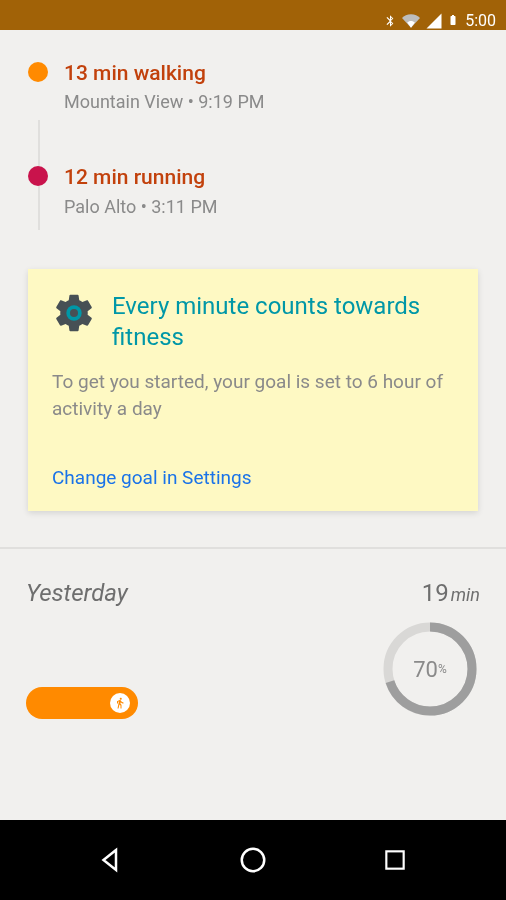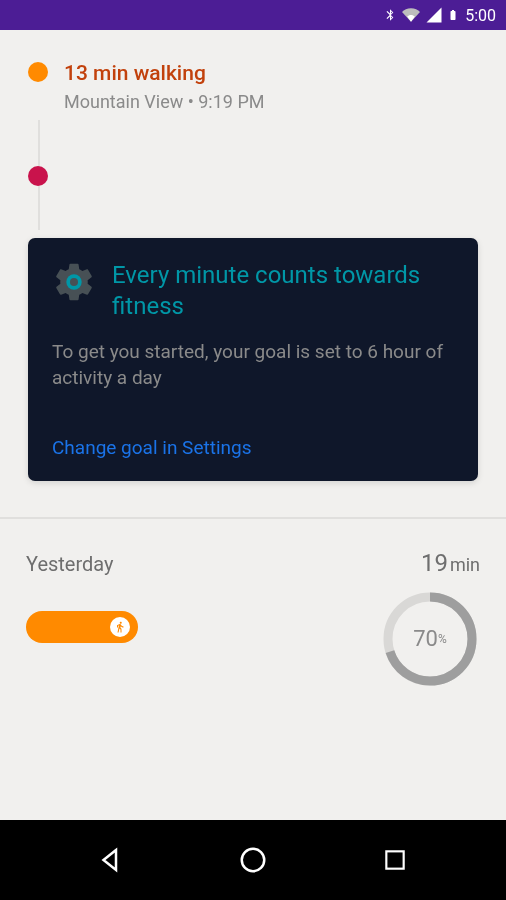--- a/index.html
+++ b/index.html
@@ -1,52 +1,52 @@
 <!DOCTYPE html>
 <html><head>
   <meta charset="utf-8">
   <style>
     * { margin: 0; padding: 0; box-sizing: border-box; }
     body { font-family: Roboto, Arial, sans-serif; background: #f1f0ee; width: 506px; height: 900px; overflow: hidden; position: relative; }
 
     
-    .status-bar { height: 30px; background: #4c1d95; display: flex; align-items: center; justify-content: flex-end; padding: 0 10px; color: #fff; font-size: 16px; gap: 4px; }
+    .status-bar { height: 30px; background: #a16207; display: flex; align-items: flex-end; justify-content: flex-end; padding: 0 10px; color: #fff; font-size: 16px; gap: 4px; }
     .status-icon { display: inline-flex; align-items: center; }
 
     
     .content { position: relative; padding: 30px 0 0 0; height: 790px; }
     .timeline { position: relative; padding-left: 28px; }
     .timeline-line { position: absolute; left: 38px; top: 60px; width: 2px; height: 110px; background: #e0dfdd; }
     .activity-item { display: flex; align-items: flex-start; gap: 16px; margin-bottom: 52px; padding-right: 18px; }
     .activity-dot { width: 20px; height: 20px; border-radius: 50%; margin-top: 2px; position: relative; z-index: 2; flex-shrink: 0; }
     .activity-dot.orange { background: #ff8a00; }
     .activity-dot.pink { background: #c9134c; }
     .activity-text { flex: 1; }
     .activity-title { font-weight: 500; color: #c2410c; font-size: 21px; line-height: 1.3; }
     .activity-sub { color: #8a8a8a; font-size: 18px; margin-top: 4px; }
 
     
-    .card { margin: 16px 28px 0; background: #0f172a; box-shadow: 0 2px 6px rgba(0,0,0,0.12); border-radius: 7px; overflow: hidden; }
+    .card { margin: 16px 28px 0; background: #fef9c3; box-shadow: 0 2px 6px rgba(0,0,0,0.12); border-radius: 0; overflow: hidden; }
     .card-head { display: flex; align-items: flex-start; gap: 16px; padding: 22px 24px 4px; }
     .gear-wrap { width: 44px; height: 44px; position: relative; flex-shrink: 0; }
     .card-title { color: #0097a7; font-size: 24px; line-height: 1.3; }
     .card-body { padding: 12px 24px 18px; color: #8a8a8a; font-size: 19px; line-height: 1.4; }
     .card-link { display: block; padding: 0 24px 22px; color: #1a73e8; font-size: 19px; font-weight: 400; text-decoration: none; margin-top: 26px; }
     .card-ok { background: #58727b; color: #fff; text-align: center; padding: 20px 0; font-size: 20px; font-weight: 500; letter-spacing: 1px; }
 
     
     .divider { height: 2px; background: #e0dfdd; margin-top: 36px; }
 
     
     .day-header { display: flex; justify-content: space-between; align-items: baseline; padding: 30px 26px 0; color: #6e6e6e; }
-    .day-label { font-size: 20px; }
+    .day-label { font-size: 24px; font-style: italic; }
     .day-value { font-size: 24px; }
-    .day-value .unit { font-size: 18px; margin-left: 2px; }
+    .day-value .unit { font-size: 18px; margin-left: 2px; font-style: italic; }
 
-    .day-row { display: flex; justify-content: space-between; align-items: flex-start; padding: 34px 26px 0; }
+    .day-row { display: flex; justify-content: space-between; align-items: flex-end; padding: 34px 26px 0; }
 
     
     .pill { width: 112px; height: 32px; background: #ff8a00; border-radius: 16px; display: flex; align-items: center; justify-content: flex-end; padding-right: 8px; }
     .pill-icon { width: 20px; height: 20px; border-radius: 50%; background: #fff; display: flex; align-items: center; justify-content: center; }
 
     
     .ring-wrap { width: 100px; height: 100px; position: relative; margin-top: -22px; }
     .ring-wrap svg { transform: rotate(-90deg); }
     .ring-text { position: absolute; inset: 0; display: flex; align-items: center; justify-content: center; color: #8a8a8a; font-size: 22px; }
     .ring-text .pct { font-size: 12px; vertical-align: super; }
@@ -90,20 +90,24 @@
     <div class="activity-item">
       <div class="activity-dot orange"></div>
       <div class="activity-text">
         <div class="activity-title">13 min walking</div>
         <div class="activity-sub">Mountain View • 9:19 PM</div>
       </div>
     </div>
 
     <div class="activity-item">
       <div class="activity-dot pink"></div>
+      <div class="activity-text">
+        <div class="activity-title">12 min running</div>
+        <div class="activity-sub">Palo Alto • 3:11 PM</div>
+      </div>
     </div>
   </div>
 
   <div class="card">
     <div class="card-head">
       <div class="gear-wrap">
         <svg width="44" height="44" viewBox="0 0 24 24">
           <path fill="#475055" d="M19.43 12.98c.04-.32.07-.64.07-.98s-.03-.66-.07-.98l2.11-1.65c.19-.15.24-.42.12-.64l-2-3.46c-.12-.22-.39-.3-.61-.22l-2.49 1c-.52-.4-1.08-.73-1.69-.98l-.38-2.65C14.46 2.18 14.25 2 14 2h-4c-.25 0-.46.18-.49.42l-.38 2.65c-.61.25-1.17.59-1.69.98l-2.49-1c-.23-.09-.49 0-.61.22l-2 3.46c-.13.22-.07.49.12.64l2.11 1.65c-.04.32-.07.65-.07.98s.03.66.07.98l-2.11 1.65c-.19.15-.24.42-.12.64l2 3.46c.12.22.39.3.61.22l2.49-1c.52.4 1.08.73 1.69.98l.38 2.65c.03.24.24.42.49.42h4c.25 0 .46-.18.49-.42l.38-2.65c.61-.25 1.17-.59 1.69-.98l2.49 1c.23.09.49 0 .61-.22l2-3.46c.12-.22.07-.49-.12-.64l-2.11-1.65z"></path>
           <circle cx="12" cy="12" r="4.2" fill="#0097a7"></circle>
           <circle cx="12" cy="12" r="2.2" fill="#475055"></circle>

